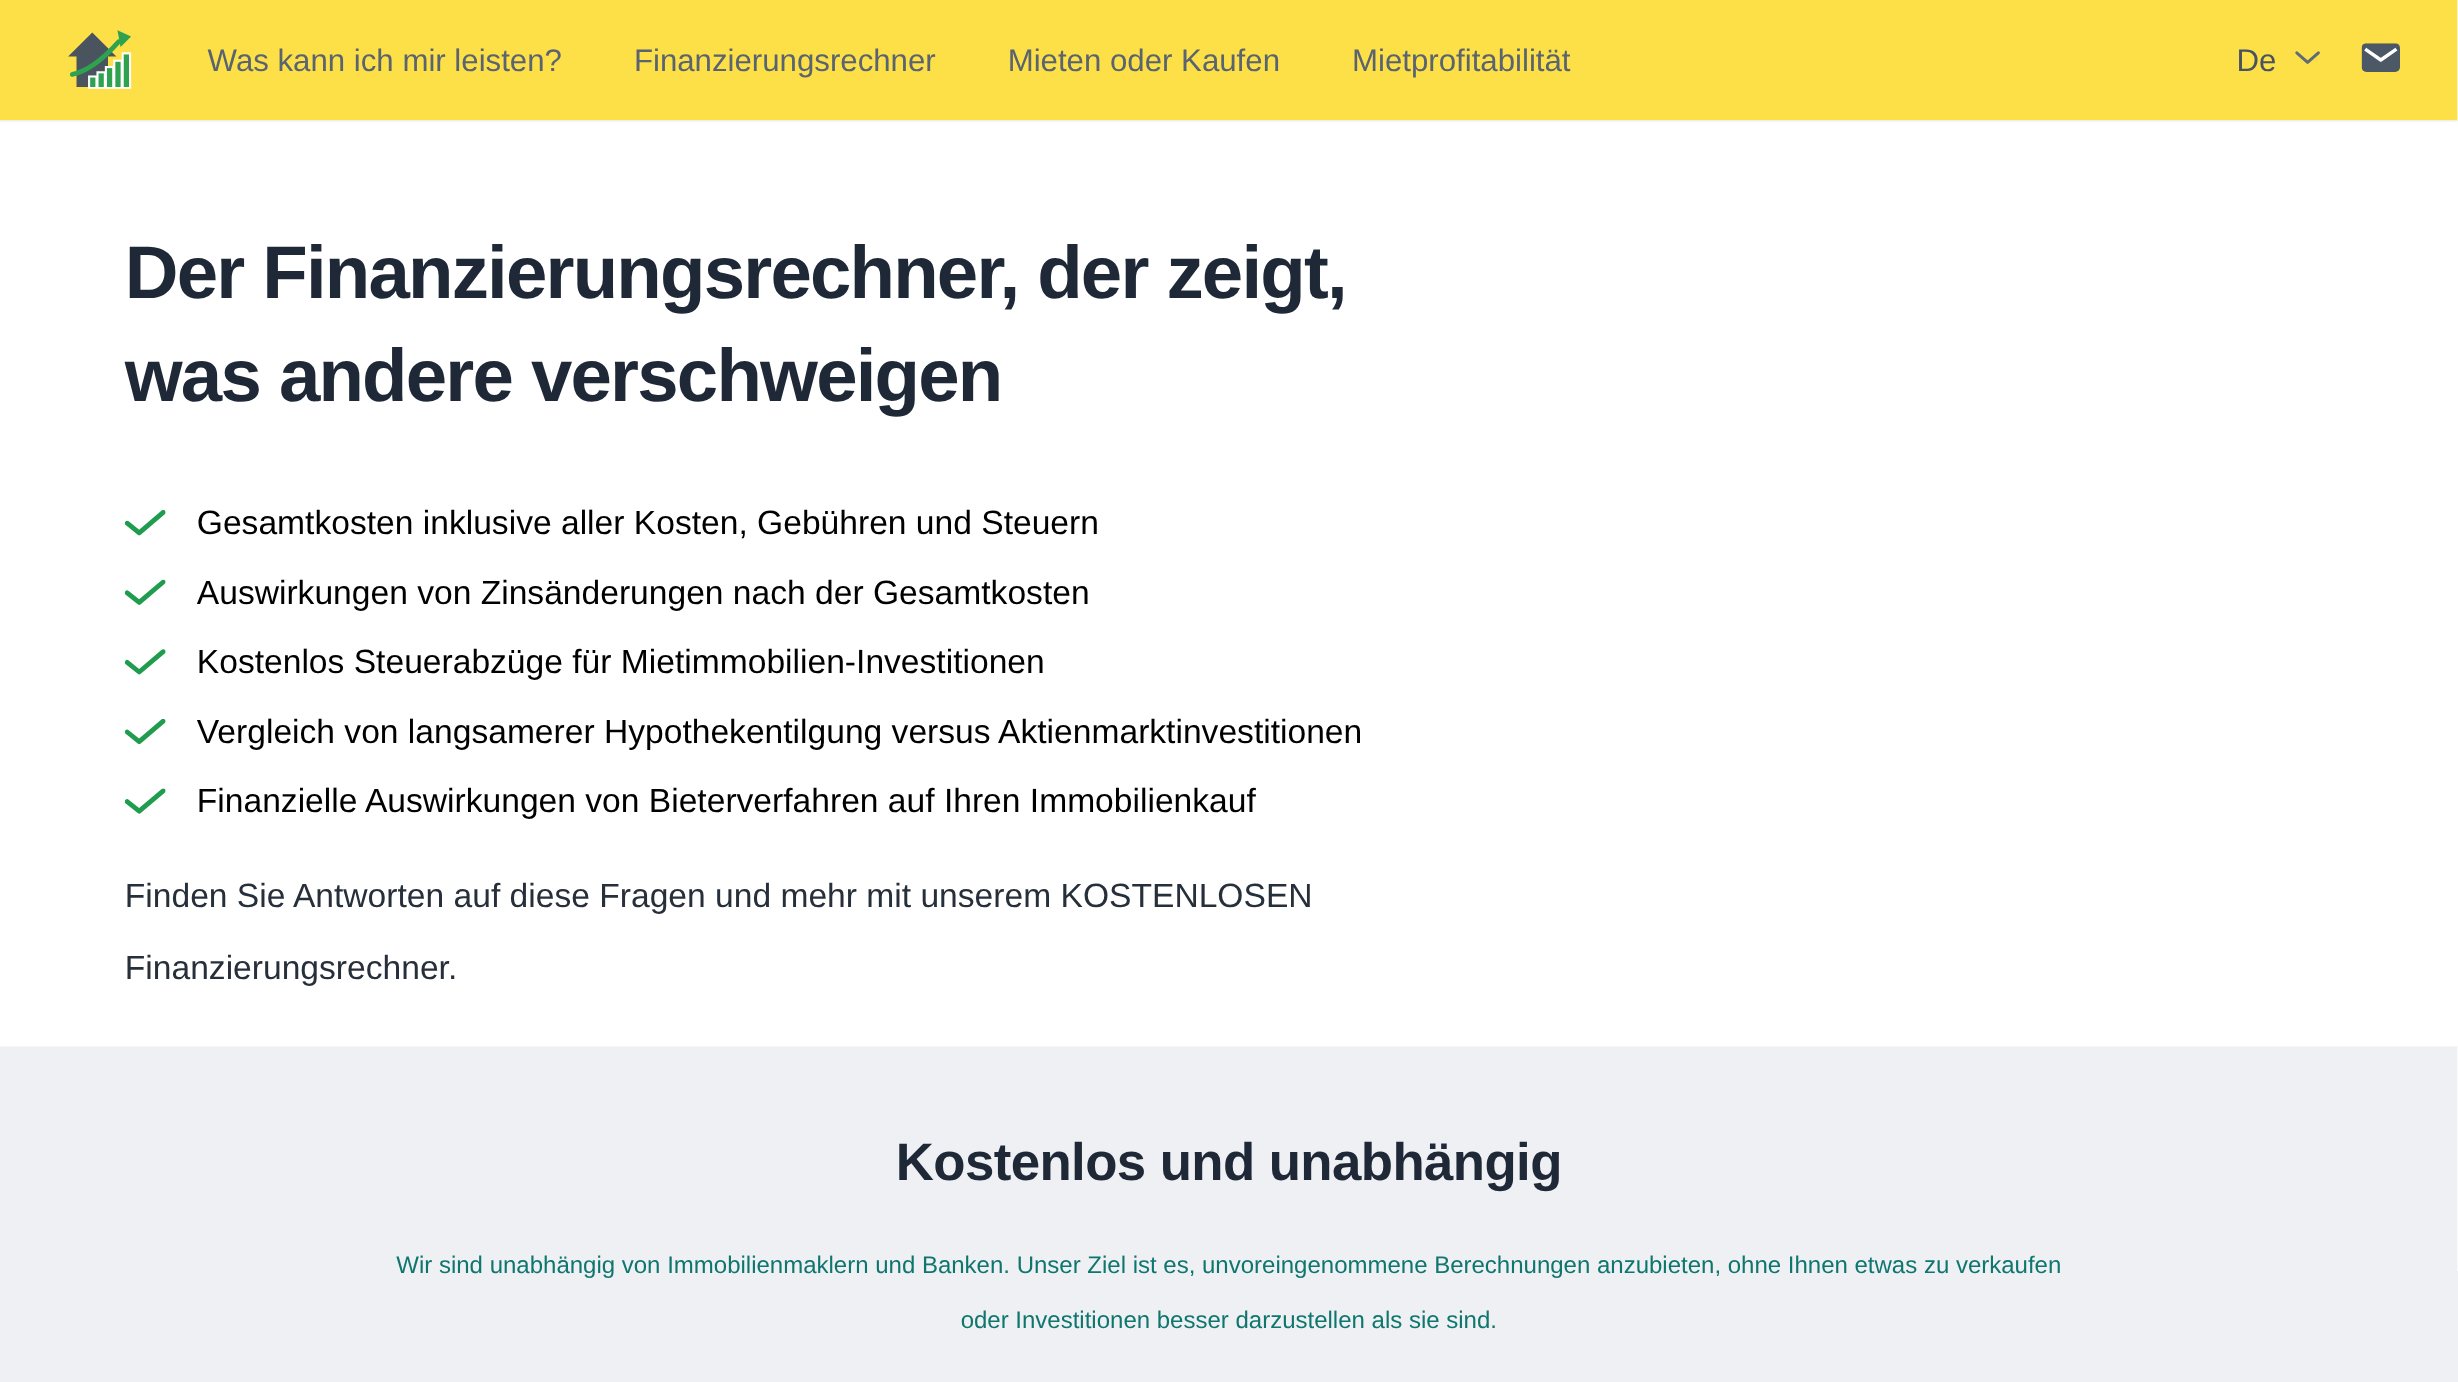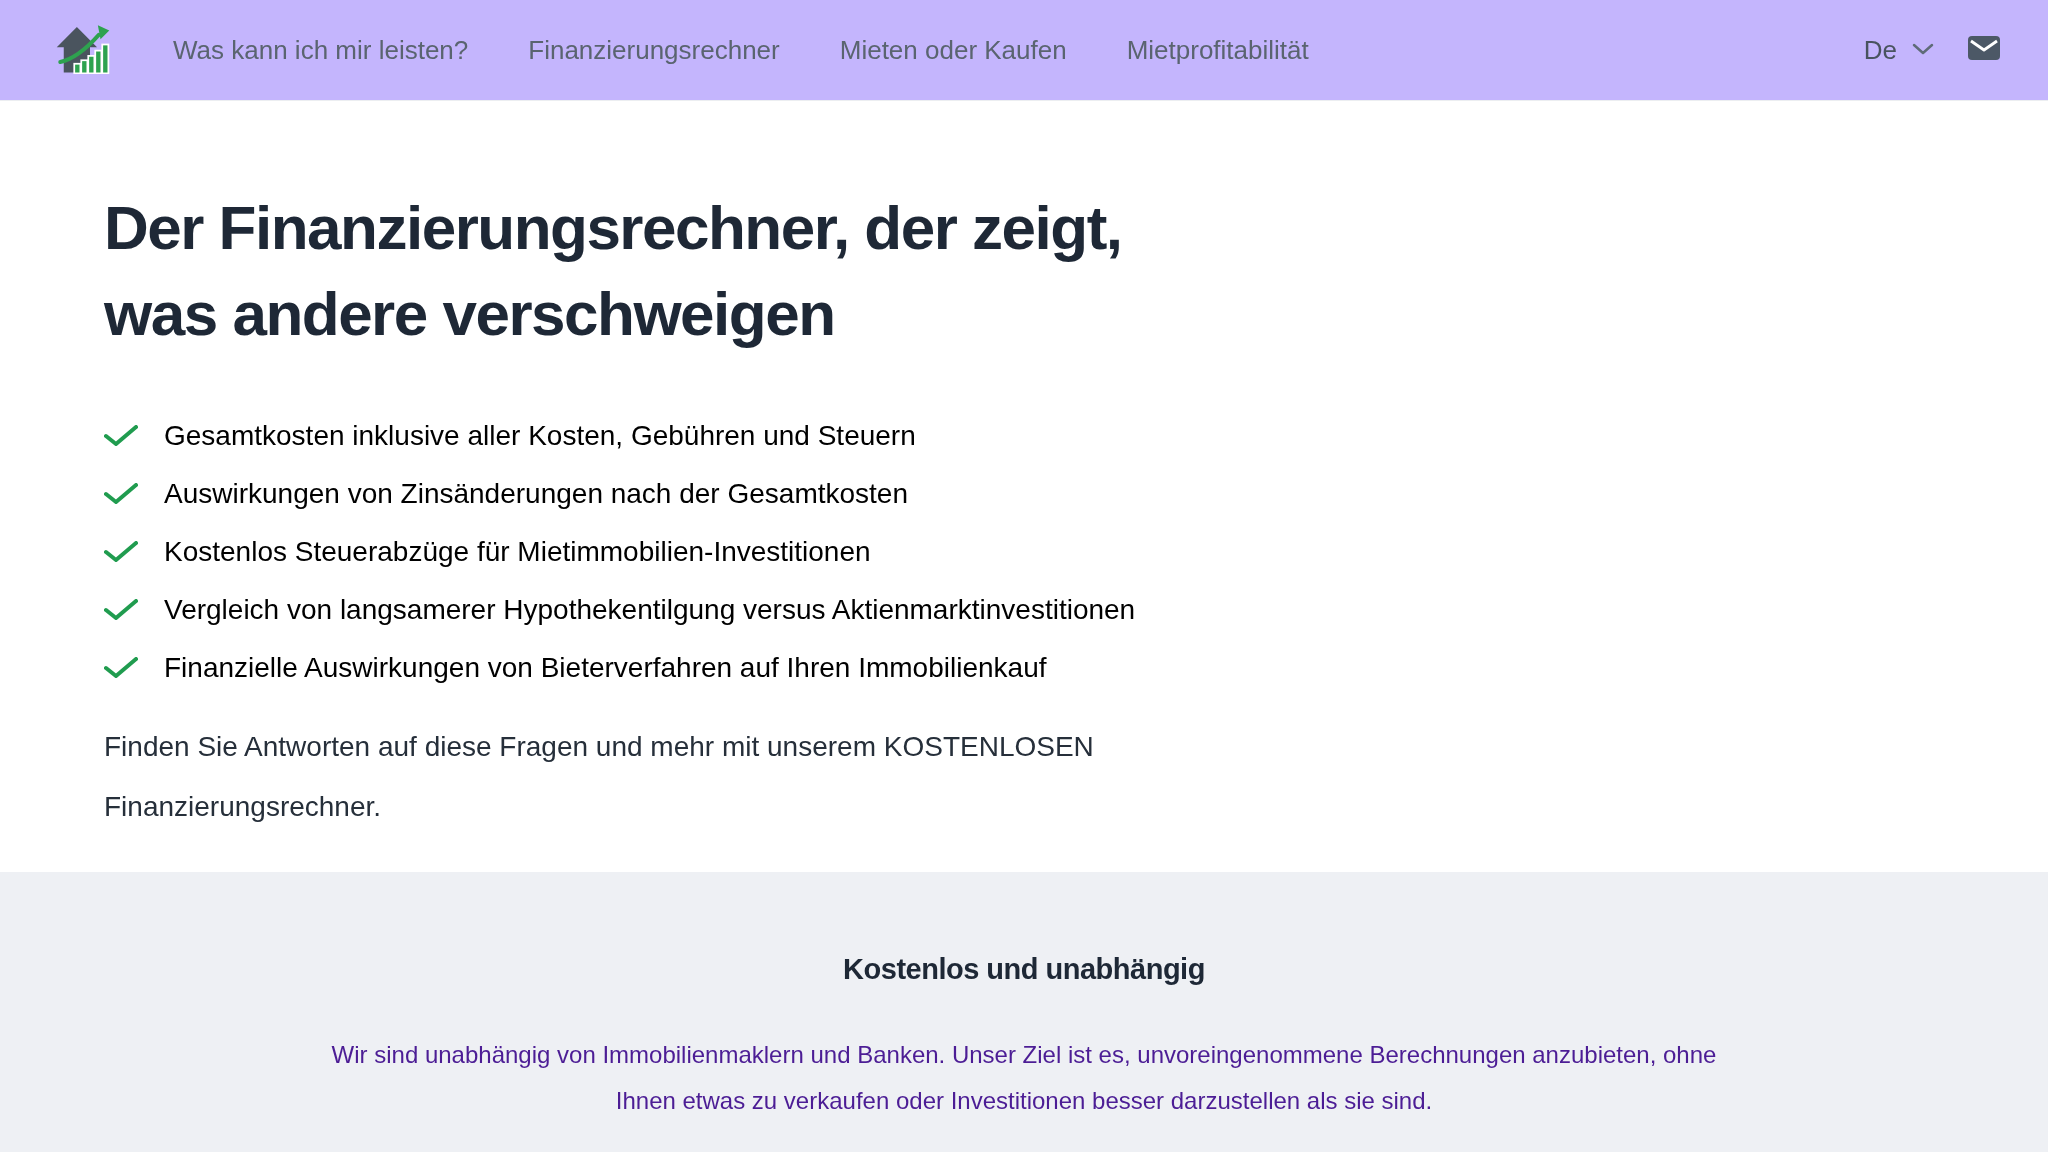--- a/index.html
+++ b/index.html
@@ -10,21 +10,21 @@
     color: #262F3A;
     overflow: hidden;
   }
 
   
   .header {
     height: 101px;
     display: flex;
     align-items: center;
     padding: 0 48px 0 55px;
-    background: #c4b5fd;
+    background: #fde047;
     border-bottom: 1px solid #ECEEF1;
   }
   .logo {
     width: 56px; height: 56px;
     margin-right: 62px;
     display: flex; align-items: center; justify-content: center;
     cursor: pointer;
     flex: 0 0 auto;
   }
   .nav-links {
@@ -90,32 +90,32 @@
   }
 
   
   .info-section {
     height: 280px;
     background: #EEF0F4;
     text-align: center;
     padding-top: 70px;
   }
   .info-heading {
-    font-size: 29px;
+    font-size: 44px;
     font-weight: 700;
     line-height: 54px;
     letter-spacing: -0.5px;
     color: #1E2836;
   }
   .info-body {
     margin: 36px auto 0;
-    font-size: 24px;
+    font-size: 20px;
     line-height: 46px;
     max-width: 1410px;
-    color: #4c1d95;
+    color: #0f766e;
   }
 </style>
 </head>
 <body>
 
 <header class="header">
   <div class="logo">
     <span>
       <svg width="56" height="52" viewBox="0 0 64 58" xmlns="http://www.w3.org/2000/svg">
         <path d="M2 28 L25 5 L48 28 L40 28 L40 57 L10 57 L10 28 Z" fill="#4A545E"></path>

